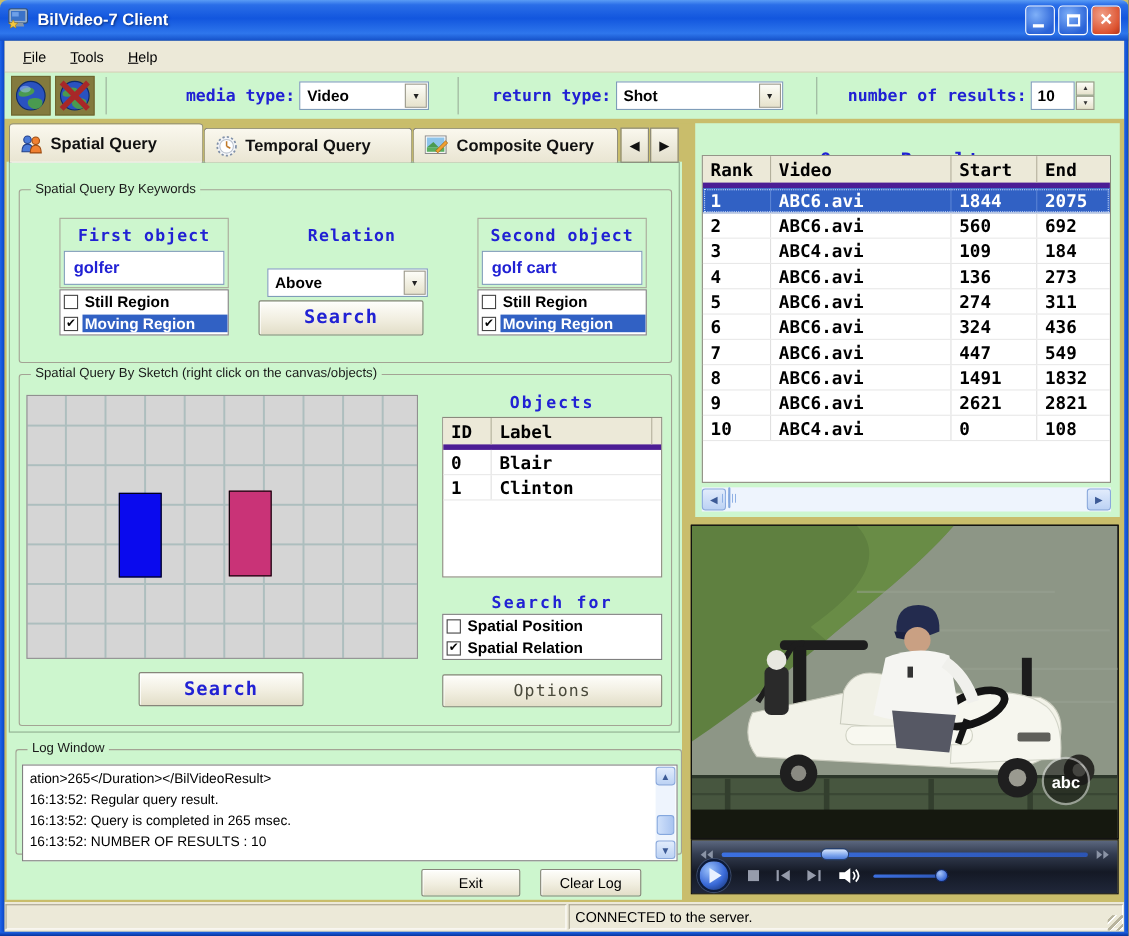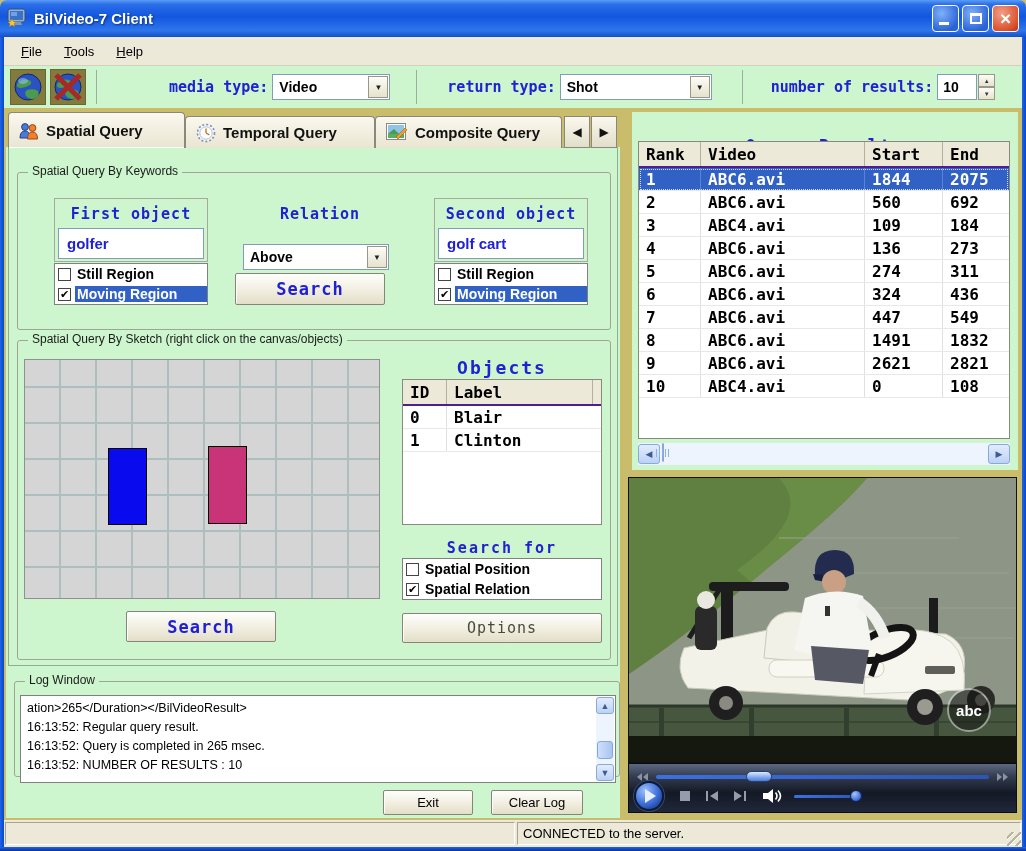--- a/index.html
+++ b/index.html
@@ -95,21 +95,21 @@
   .xp-btn.plain{font-family:var(--sans);font-size:13px;color:#000}
 
   
   .canvas{position:absolute;background:#d5d5d5;border:1px solid #909090;
     background-image:linear-gradient(#adbebe 2px,transparent 2px),linear-gradient(90deg,#adbebe 2px,transparent 2px);
     background-size:36px 36px;background-position:-2px 26px}
   .sk-rect{position:absolute;border:1px solid #000}
 
   
   .dtable{position:absolute;background:#fff;border:1px solid #8a8a7c}
-  .thead{display:flex;background:var(--beige);border-bottom:2px solid #4c1d95}
+  .thead{display:flex;background:var(--beige);border-bottom:5px solid #4c1d95}
   .hcell{font-family:var(--mono);font-weight:bold;font-size:16px;color:#000;padding:3px 0 2px 7px;
     border-right:1px solid #b3b09c}
   .hcell:last-child{border-right:none}
   .qr-row,.obj-row{display:flex;border-bottom:1px solid #e8e8e8}
   .qr-cell,.obj-cell{font-family:var(--mono);font-weight:bold;font-size:16px;color:#000;
     padding:2px 0 1px 7px;border-right:1px solid #e0e0e0;overflow:hidden;white-space:nowrap}
   .qr-cell:last-child,.obj-cell:last-child{border-right:none}
   .qr-row.selected{background:var(--sel);outline:1px dotted #cfe0ff;outline-offset:-2px}
   .qr-row.selected .qr-cell{color:#fff;border-right-color:#5a83d4}
   .qc0{width:62px}.qc1{width:164px}.qc2{width:78px}.qc3{flex:1}
@@ -317,21 +317,21 @@
 
     <div class="group" style="left:8px;top:192px;width:594px;height:320px">
       <span class="gtitle">Spatial Query By Sketch (right click on the canvas/objects)</span>
 
       <div class="canvas" style="left:6px;top:18px;width:356px;height:240px">
           <div class="sk-rect" style="left: 83px; top: 88px; width: 39px; height: 77px; background: rgb(10, 10, 238);"></div>
           <div class="sk-rect" style="left: 183px; top: 86px; width: 39px; height: 78px; background: rgb(201, 51, 119);"></div>
         </div>
       <div class="xp-btn blue" style="left:108px;top:270px;width:150px;height:31px">Search</div>
 
-      <div class="panel-title abs" style="left:384px;top:16px;width:200px;font-size:18px">Objects</div>
+      <div class="panel-title abs" style="left:384px;top:16px;width:200px;font-size:15px">Objects</div>
       <div class="dtable" style="left:384px;top:38px;width:200px;height:146px">
         <div class="thead">
           <span class="hcell oc0">ID</span>
           <span class="hcell oc1">Label</span>
           <span class="hcell oc2"></span>
         </div>
         <div>
             <div class="obj-row">
               <span class="obj-cell oc0">0</span>
               <span class="obj-cell oc1">Blair</span>

